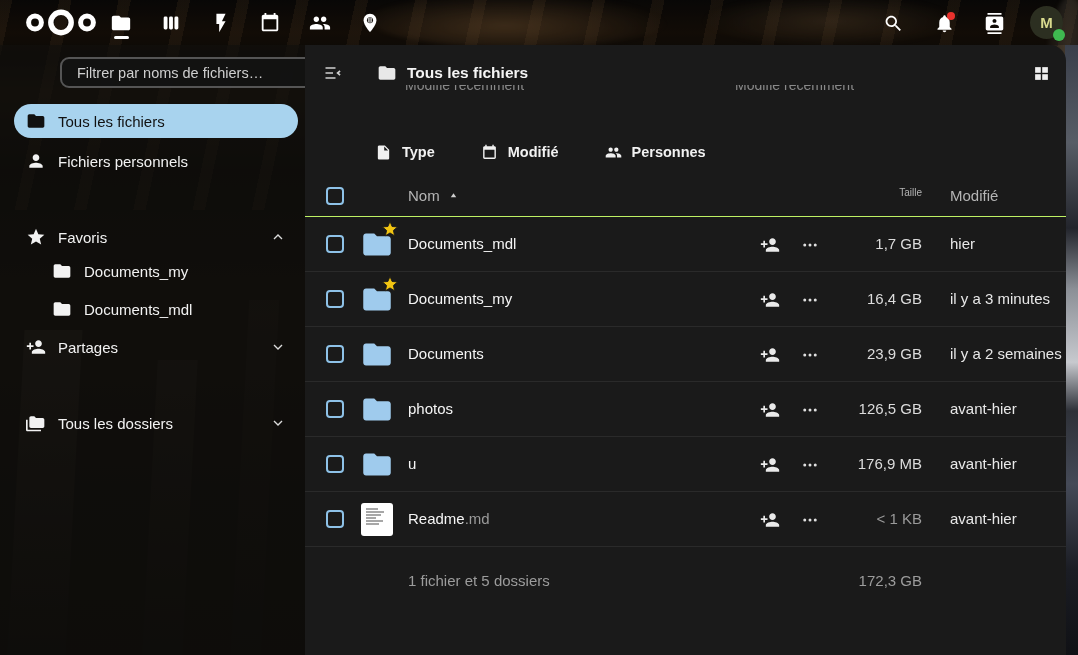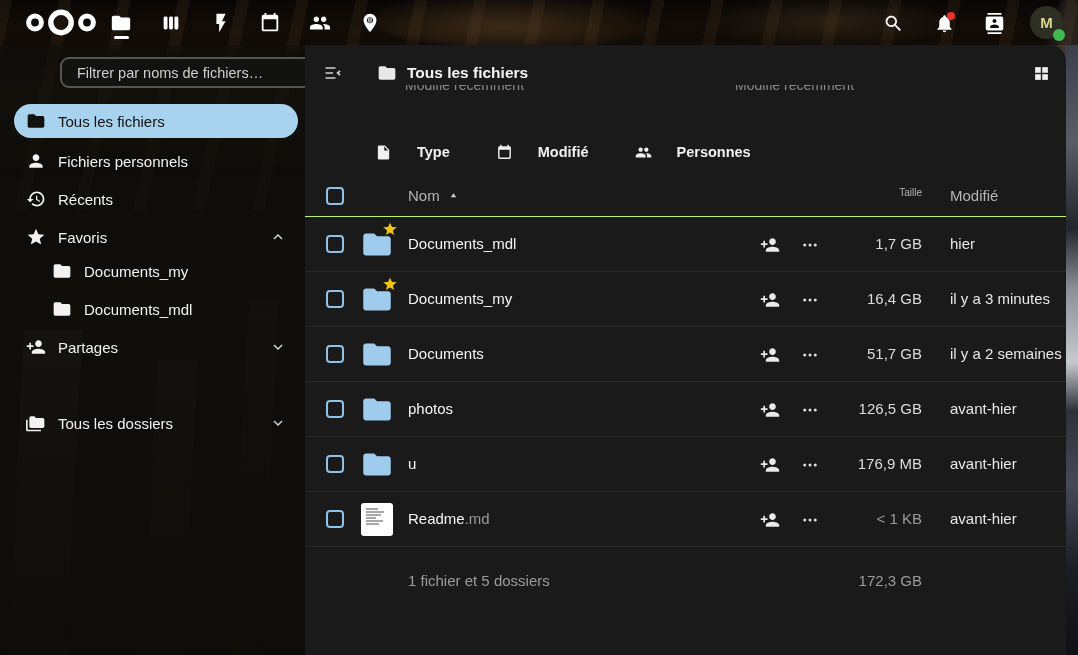--- a/index.html
+++ b/index.html
@@ -78,21 +78,21 @@
     color:#d8e3ea; font-size:15px; font-weight:bold; font-family:inherit; cursor:pointer; }
   .new-btn svg { width:15px; height:15px; stroke:#d8e3ea; stroke-width:2.2; fill:none; }
   .grid-toggle { position:absolute; right:10px; top:13px; width:30px; height:30px; display:flex; align-items:center; justify-content:center; cursor:pointer; }
   .grid-toggle svg { width:17px; height:17px; fill:#f0f0f0; }
 
   .scrolled-caption { position:absolute; top:40px; height:16px; overflow:hidden; pointer-events:none; }
   .scrolled-caption span { position:relative; top:-8px; display:block; font-size:14px; color:#8a8a8a; }
   .sc-left { left:100px; } .sc-right { left:430px; }
 
   .chips-row { position:absolute; left:62px; top:90px; height:34px; display:flex; gap:30px; align-items:center; }
-  .chip { display:flex; align-items:center; gap:25px; cursor:pointer; padding:5px 8px; border-radius:16px; }
+  .chip { display:flex; align-items:center; gap:10px; cursor:pointer; padding:5px 8px; border-radius:16px; }
   .chip svg { width:17px; height:17px; fill:#f0f0f0; }
   .chip-label { font-size:14.5px; font-weight:bold; color:#f2f2f2; }
 
   .checkbox { width:18px; height:18px; border:2px solid #8ec2e8; border-radius:4px; background:transparent; cursor:pointer; }
 
   .thead { position:absolute; left:0; top:131px; width:100%; height:41px; border-bottom:1px solid #bef264; }
   .thead .checkbox { position:absolute; left:21px; top:11px; }
   .col-name { position:absolute; left:103px; top:11px; font-size:15px; color:#b5b5b5; display:flex; align-items:center; gap:8px; cursor:pointer; }
   .sort-arrow svg { width:11px; height:11px; fill:#cfcfcf; }
   .col-size { position:absolute; left:497px; top:11px; width:120px; text-align:right; font-size:10px; color:#b5b5b5; cursor:pointer; }
@@ -220,28 +220,20 @@
 
   <div class="nav-item" style="top:98px">
     <span class="ni-icon">
       <svg viewBox="0 0 24 24">
           <path d="M12 12c2.21 0 4-1.79 4-4s-1.79-4-4-4-4 1.79-4 4 1.79 4 4 4zm0 2c-2.67 0-8 1.34-8 4v2h16v-2c0-2.66-5.33-4-8-4z"></path>
         </svg>
     </span>
     <span>Fichiers personnels</span>
   </div>
 
-  <div class="nav-item" style="top:136px">
-    <span class="ni-icon">
-      <svg viewBox="0 0 24 24">
-          <path d="M13 3c-4.97 0-9 4.03-9 9H1l3.89 3.89.07.14L9 12H6c0-3.87 3.13-7 7-7s7 3.13 7 7-3.13 7-7 7c-1.93 0-3.68-.79-4.94-2.06l-1.42 1.42C8.27 19.99 10.51 21 13 21c4.97 0 9-4.03 9-9s-4.03-9-9-9zm-1 5v5l4.28 2.54.72-1.21-3.5-2.08V8H12z"></path>
-        </svg>
-    </span>
-    <span>Récents</span>
-  </div>
 
   <div class="nav-item" style="top:174px">
     <span class="ni-icon">
       <svg viewBox="0 0 24 24">
           <path d="M12 17.27L18.18 21l-1.64-7.03L22 9.24l-7.19-.61L12 2 9.19 8.63 2 9.24l5.46 4.73L5.82 21z"></path>
         </svg>
     </span>
     <span>Favoris</span>
     <span class="nav-chevron">
       <svg viewBox="0 0 24 24">
@@ -436,21 +428,21 @@
           <path d="M15 12c2.21 0 4-1.79 4-4s-1.79-4-4-4-4 1.79-4 4 1.79 4 4 4zm-9-2V7H4v3H1v2h3v3h2v-3h3v-2H6zm9 4c-2.67 0-8 1.34-8 4v2h16v-2c0-2.66-5.33-4-8-4z"></path>
         </svg>
       </div>
     <div class="row-menu">
         <svg viewBox="0 0 24 24">
           <circle cx="5" cy="12" r="2"></circle>
           <circle cx="12" cy="12" r="2"></circle>
           <circle cx="19" cy="12" r="2"></circle>
         </svg>
       </div>
-    <div class="row-size">51,7 GB</div>
+    <div class="row-size">23,9 GB</div>
     <div class="row-mod">il y a 2 semaines</div>
   </div>
 
   <div class="file-row" style="top:337px">
     <div class="checkbox"></div>
     <div class="row-icon">
       <svg class="folder" viewBox="0 0 24 24">
           <path d="M10 4H4c-1.1 0-2 .9-2 2v12c0 1.1.9 2 2 2h16c1.1 0 2-.9 2-2V8c0-1.1-.9-2-2-2h-8l-2-2z"></path>
         </svg>
     </div>

